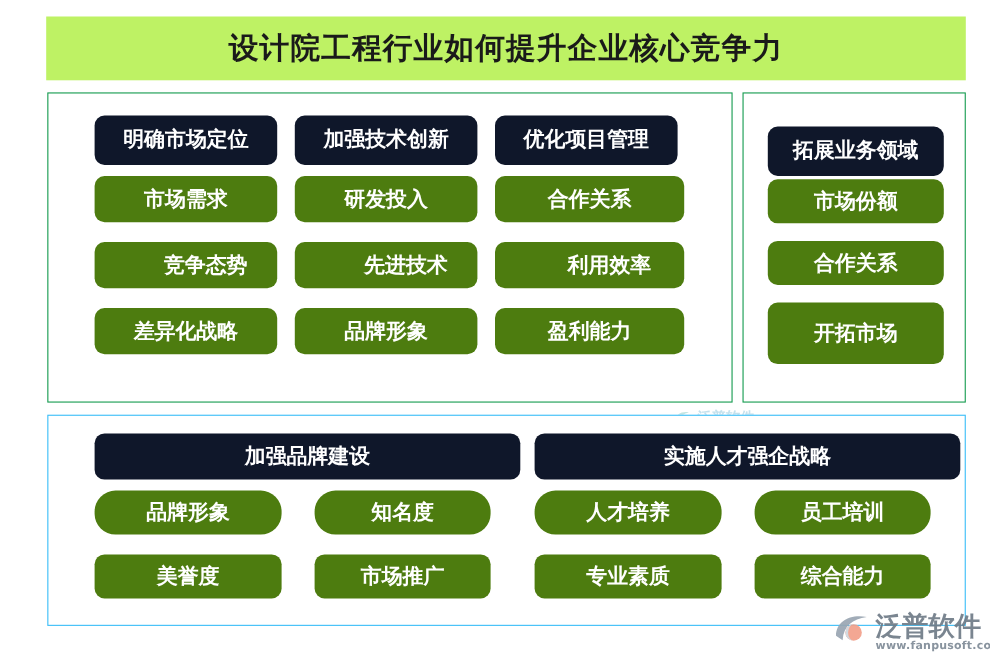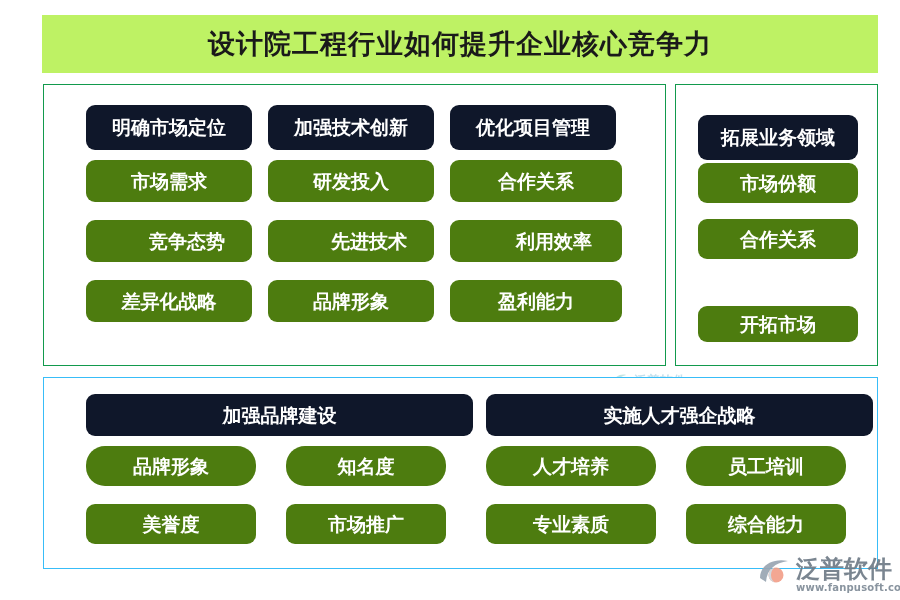--- a/index.html
+++ b/index.html
@@ -90,21 +90,21 @@
   .col .pill.r3 { top: 195px; height: 42px; }
   
   #col-3 .pill.r1, #col-3 .pill.r2, #col-3 .pill.r3 { width: 172px; }
 
   
   #side-col { position: absolute; left: 22px; top: 0; width: 160px; }
   #side-col .pill { left: 0; width: 100%; }
   #side-col .pill.r0 { top: 20px;  height: 45px; margin-top: 10px; }
   #side-col .pill.r1 { top: 78px;  height: 40px; }
   #side-col .pill.r2 { top: 134px; height: 40px; }
-  #side-col .pill.r3 { top: 190px; height: 36px; margin-top: 31px; }
+  #side-col .pill.r3 { top: 190px; height: 56px; }
 
   
   .block { position: absolute; top: 0; width: 387px; }
   #block-1 { left: 42px; }
   #block-2 { left: 442px; }
 
   .block .pill.head { left: 0; top: 16px; width: 100%; height: 42px; }
   .block .pill.c0 { left: 0;    width: 170px; }
   .block .pill.c1 { left: 200px; width: 160px; }
   .block .pill.rA { top: 68px;  height: 40px; border-radius: 19px; }

